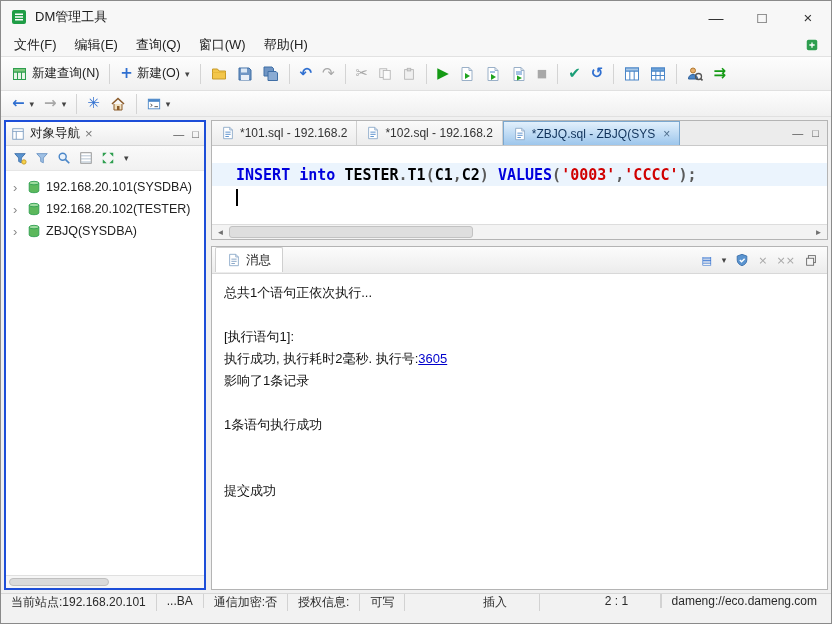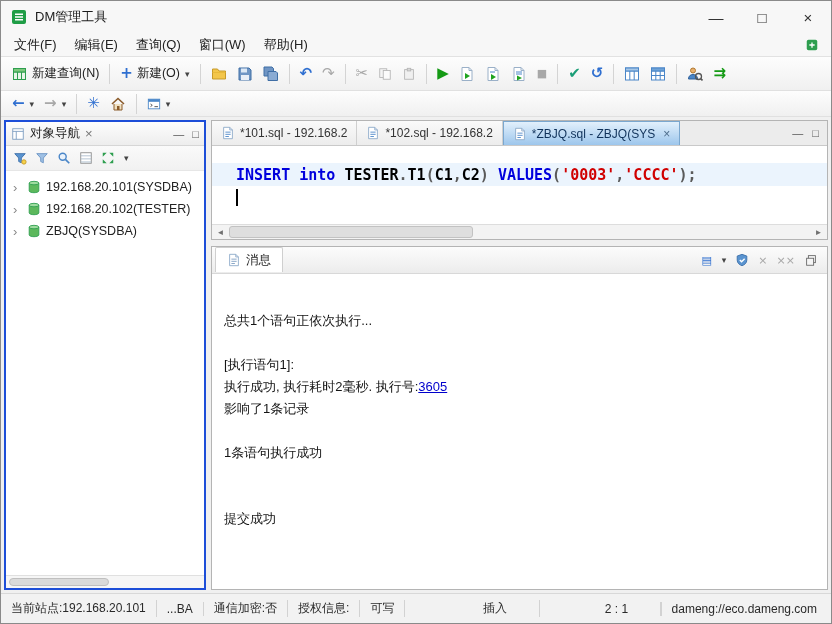--- a/index.html
+++ b/index.html
@@ -63,26 +63,26 @@
 
   .hscrollbar { height: 15px; background: #f3f3f3; border-top: 1px solid #ddd; display: flex; align-items: center; }
   .scroll-arrow { width: 17px; text-align: center; color: #707070; font-size: 8px; }
   .scroll-track { flex: 1; height: 100%; position: relative; }
   .scroll-thumb { position: absolute; left: 0; top: 1px; bottom: 1px; width: 42%; background: #dedede; border: 1px solid #c2c2c2; border-radius: 3px; }
 
   .message-panel { flex: 1; background: #fff; border: 1px solid #b4b4b4; display: flex; flex-direction: column; min-height: 0; }
   .msg-header { height: 27px; flex: 0 0 auto; background: linear-gradient(#fcfcfc, #ececec); border-bottom: 1px solid #d8d8d8; display: flex; align-items: flex-start; gap: 42px; }
   .msg-tab { display: flex; align-items: center; gap: 5px; padding: 0 11px; height: 25px; margin-left: 3px; background: #fff; border: 1px solid #cfcfcf; border-bottom: none; border-radius: 2px 2px 0 0; font-size: 12.5px; }
   .msg-tools { margin-left: auto; display: flex; align-items: center; gap: 9px; padding-right: 9px; height: 100%; }
-  .msg-body { flex: 1; padding: 8px 12px; font-size: 13px; line-height: 22px; color: #141414; overflow: hidden; margin-top: 28px; }
+  .msg-body { flex: 1; padding: 8px 12px; font-size: 13px; line-height: 22px; color: #141414; overflow: hidden; }
   .msg-line { min-height: 22px; white-space: pre-wrap; }
   .msg-sql { font-family: "DejaVu Sans Mono", "Liberation Mono", monospace; font-size: 13.5px; }
   .msg-link { color: #0000cc; text-decoration: underline; }
 
-  .statusbar { height: 30px; flex: 0 0 auto; background: #f2f2f2; border-top: 1px solid #d8d8d8; display: flex; align-items: center; font-size: 12px; color: #2a2a2a; }
+  .statusbar { height: 30px; flex: 0 0 auto; background: #f2f2f2; border-top: 1px solid #d8d8d8; display: flex; align-items: flex-start; font-size: 12px; color: #2a2a2a; }
   .sb-cell { display: flex; align-items: center; padding: 0 10px; border-right: 1px solid #d2d2d2; white-space: nowrap; }
   .sb-spacer-a { width: 46px; border-right: 1px solid #d2d2d2; }
   .sb-spacer-b { width: 34px; border-right: 1px solid #d2d2d2; }
   .sb-center { justify-content: center; }
   .sb-url { margin-left: auto; border-right: none; border-left: 1px solid #d2d2d2; padding-right: 14px; }
 </style>
 </head>
 <body>
 
 <div class="window">

